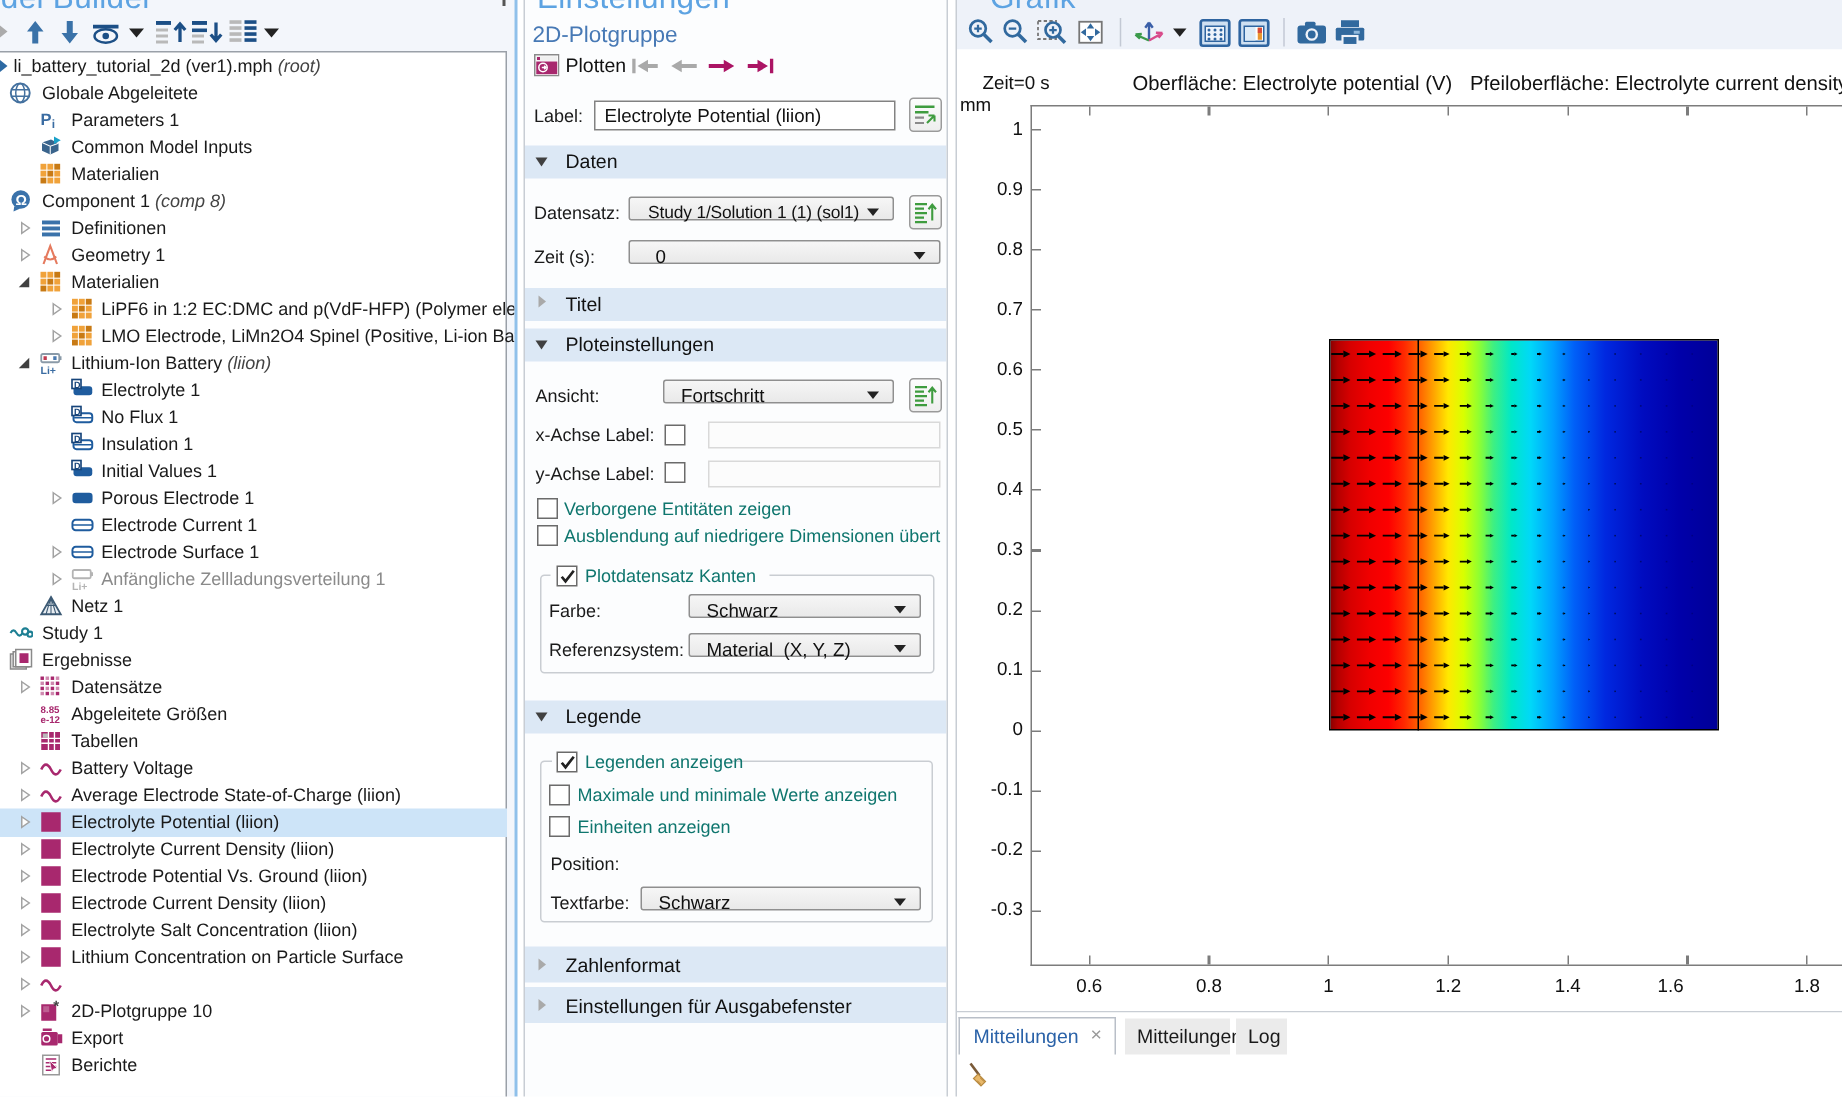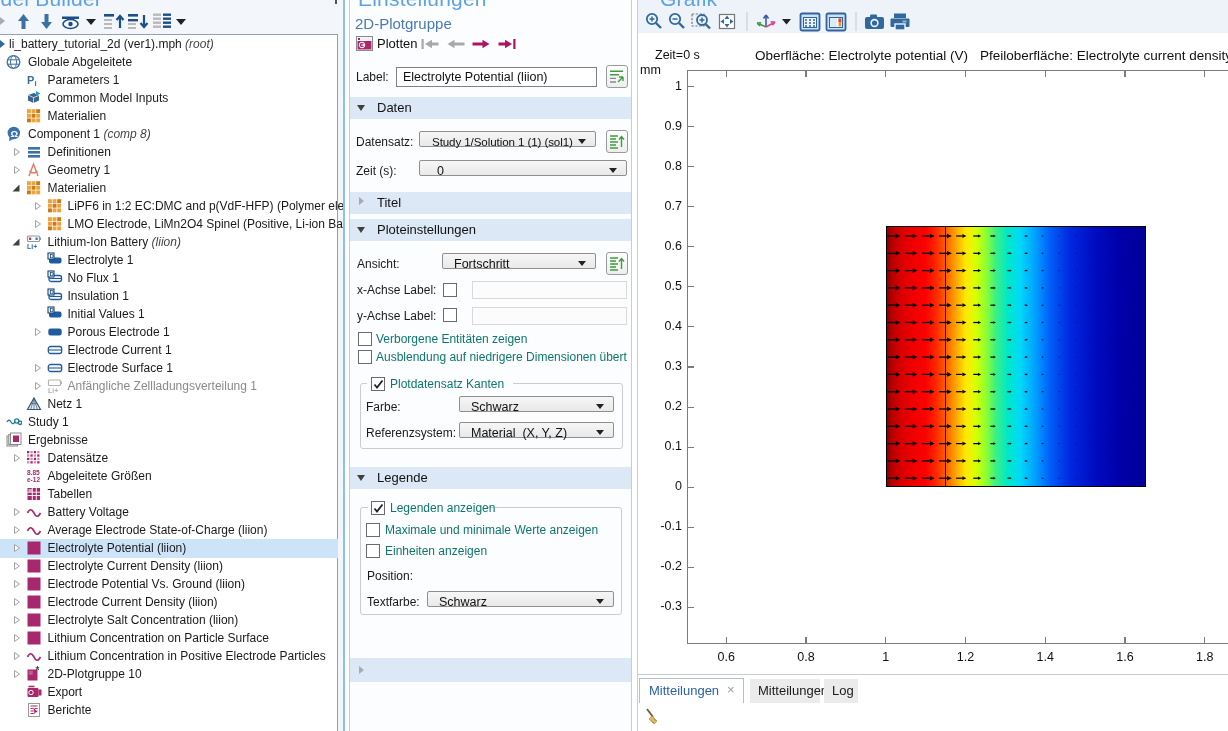--- a/index.html
+++ b/index.html
@@ -363,21 +363,20 @@
 <svg class="ic" style="left:26px;top:630px" width="16" height="16" viewBox="0 0 16 16">
       <rect x="1.5" y="1.5" width="13" height="13" fill="#a8286e"></rect>
     </svg>
 <div class="row" style="left:47.5px;top:629px">Lithium Concentration on Particle Surface</div>
 <svg class="ic" style="left:13px;top:651px" width="8" height="10" viewBox="0 0 8 10">
       <path d="M1.5 1.5 L6.5 5 L1.5 8.5 Z" fill="#fdfdfd" stroke="#a2a2a2" stroke-width="1"></path>
     </svg>
 <svg class="ic" style="left:26px;top:648px" width="16" height="16" viewBox="0 0 16 16">
       <path d="M1.5 9 q3 -6.5 6.5 0 q3 6.5 6.5 0" stroke="#a8286e" stroke-width="1.7" fill="none"></path>
     </svg>
-<div class="row" style="left:47.5px;top:647px">Lithium Concentration in Positive Electrode Particles</div>
 <svg class="ic" style="left:13px;top:669px" width="8" height="10" viewBox="0 0 8 10">
       <path d="M1.5 1.5 L6.5 5 L1.5 8.5 Z" fill="#fdfdfd" stroke="#a2a2a2" stroke-width="1"></path>
     </svg>
 <svg class="ic" style="left:26px;top:666px" width="16" height="16" viewBox="0 0 16 16">
       <rect x="1.5" y="3.5" width="10" height="11" fill="#a8286e"></rect>
       <rect x="2.8" y="4.8" width="4" height="4" fill="#fff" opacity=".25"></rect>
       <text x="9.5" y="8" font-size="10" font-weight="bold" fill="#444" font-family="Liberation Sans">*</text>
     </svg>
 <div class="row" style="left:47.5px;top:665px">2D-Plotgruppe 10</div>
 <svg class="ic" style="left:26px;top:684px" width="16" height="16" viewBox="0 0 16 16">
@@ -519,22 +518,27 @@
 <div class="cb" style="left:16px;top:523px"></div>
 <div class="cbl" style="left:35px;top:523px">Maximale und minimale Werte anzeigen</div>
 <div class="cb" style="left:16px;top:544px"></div>
 <div class="cbl" style="left:35px;top:544px">Einheiten anzeigen</div>
 <div class="lbl" style="left:17px;top:569px">Position:</div>
 <div class="lbl" style="left:17px;top:595px">Textfarbe:</div>
 <div class="dd" style="left:77px;top:591px;width:187px">
       <span class="t">Schwarz</span>
       <span class="a"></span>
     </div>
+<div class="hdr" style="left:0;top:631px;height:24px;line-height:24px">
+      <div class="trir" style="top:8px"></div>
+      <div class="tx" style="top:1px">Zahlenformat</div>
+    </div>
 <div class="hdr" style="left:0;top:658px;height:24px;line-height:24px">
       <div class="trir" style="top:8px"></div>
+      <div class="tx" style="top:1px">Einstellungen für Ausgabefenster</div>
     </div>
 </div>
 <div class="abs" style="left:631px;top:0;width:1px;height:731px;background:#c8cdd4"></div>
 <div class="abs" style="left:637px;top:0;width:1px;height:731px;background:#c8cdd4"></div>
 <div class="abs" style="left:638px;top:0;width:590px;height:731px;background:#fff;overflow:hidden">
 <div class="abs" style="left:0;top:0;width:590px;height:33px;background:#eef2f9"></div>
 <div class="ttl" style="left:22px;top:-13.5px">Grafik</div>
 <svg class="abs" style="left:6px;top:11px" width="270" height="21" viewBox="0 0 270 21">
 <g stroke="#31699e" stroke-width="1.8" fill="none">
  <circle cx="8" cy="8" r="5.2"></circle>
@@ -648,21 +652,21 @@
 <div class="tick" style="left:247.1px;top:71px;width:1.2px;height:6px"></div>
 <div class="xlab" style="left:227.7px;top:650px;width:40px;text-align:center">1</div>
 <div class="tick" style="left:326.9px;top:637px;width:1.2px;height:6px"></div>
 <div class="tick" style="left:326.9px;top:71px;width:1.2px;height:6px"></div>
 <div class="xlab" style="left:307.5px;top:650px;width:40px;text-align:center">1.2</div>
 <div class="tick" style="left:406.6px;top:637px;width:1.2px;height:6px"></div>
 <div class="tick" style="left:406.6px;top:71px;width:1.2px;height:6px"></div>
 <div class="xlab" style="left:387.2px;top:650px;width:40px;text-align:center">1.4</div>
 <div class="tick" style="left:486.4px;top:637px;width:1.2px;height:6px"></div>
 <div class="tick" style="left:486.4px;top:71px;width:1.2px;height:6px"></div>
-<div class="xlab" style="left:467.0px;top:650px;width:40px;text-align:center">1.6</div>
+<div class="xlab" style="left:467.0px;top:650px;width:40px;text-align:left">1.6</div>
 <div class="tick" style="left:566.1px;top:637px;width:1.2px;height:6px"></div>
 <div class="tick" style="left:566.1px;top:71px;width:1.2px;height:6px"></div>
 <div class="xlab" style="left:546.7px;top:650px;width:40px;text-align:center">1.8</div>
 <div class="abs" style="left:247.5px;top:226px;width:260px;height:261px;border:1px solid #000;background:linear-gradient(to right,#8a0000 0%,#b40000 1.8%,#d60000 5%,#f00000 10%,#fd0000 15%,#ff2800 19%,#ff6600 23.2%,#ffaa00 27%,#ffe800 30.4%,#d8ff00 34.4%,#90ff30 38.3%,#40f080 42%,#00e8c8 46.7%,#00d8f8 51.7%,#00a0ff 57.5%,#0060f8 63%,#0028e0 71%,#000cc0 80.6%,#0000aa 90%,#000098 100%)"></div>
 <div class="abs" style="left:307px;top:226px;width:1.4px;height:261px;background:#000"></div>
 <svg class="abs" style="left:247.5px;top:226px" width="260" height="261" viewBox="0 0 260 261">
       <path d="M1.5 10.0 H9.6" stroke="#000" stroke-width="1.25"></path>
       <path d="M14.3 10.0 L9.6 7.7 L9.6 12.3 Z" fill="#000"></path>
       <path d="M18.6 10.0 H26.7" stroke="#000" stroke-width="1.25"></path>
       <path d="M31.4 10.0 L26.7 7.7 L26.7 12.3 Z" fill="#000"></path>

